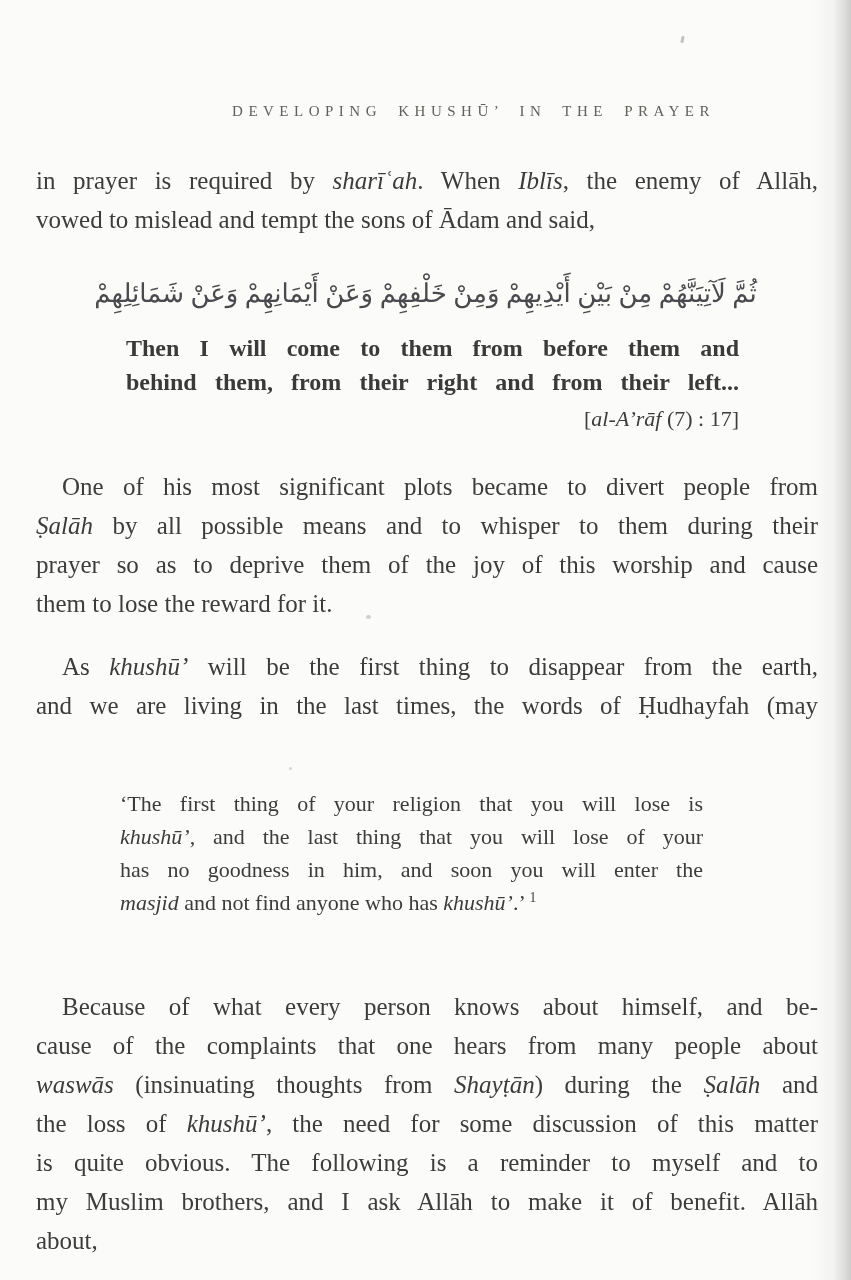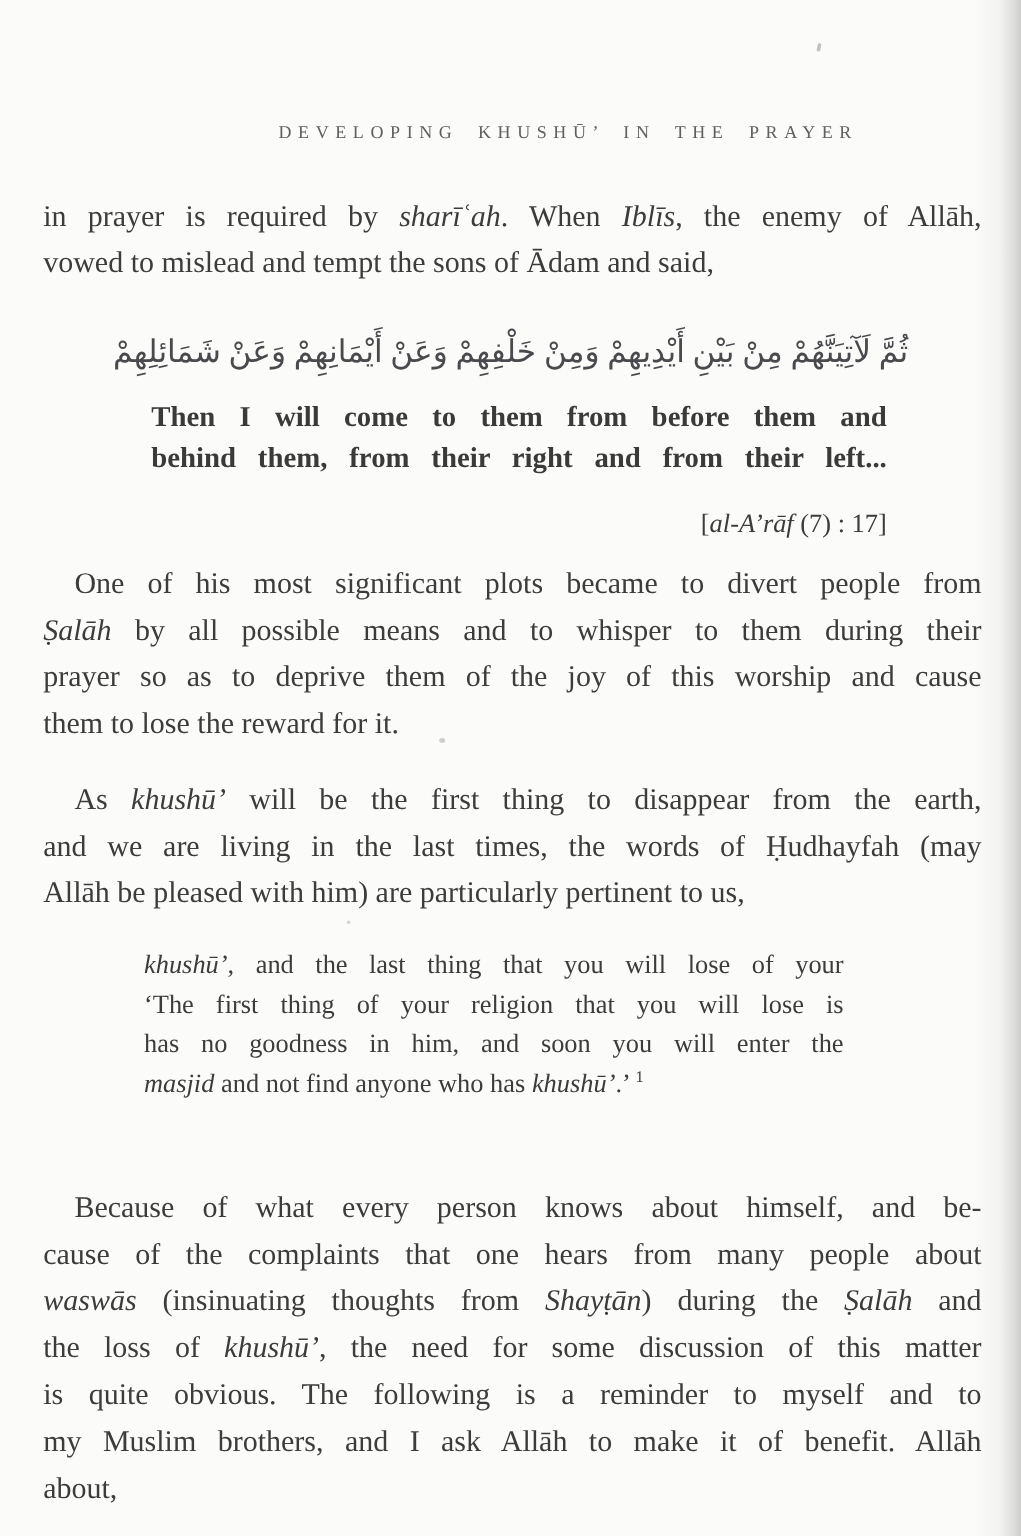--- a/index.html
+++ b/index.html
@@ -38,21 +38,21 @@
     position:absolute;top:262px;left:0;width:100%;
     direction:rtl;
     text-align:center;
     font-family:Liberation Serif, serif;
     font-size:26px;
     line-height:64px;
     color:#4a4a4e;
   }
   .transblock{position:absolute;top:331px;left:126px;width:613px;}
   .trans{font-weight:bold;font-size:24px;line-height:34px;color:#3a3a3a;}
-  .ref{font-size:22px;line-height:30px;margin-top:22px;}
+  .ref{font-size:22px;line-height:30px;margin-top:5px;}
   .ref .line, .ref .line.last{text-align-last:right;}
   .p2{top:467px;left:36px;width:782px;}
   .p3{top:647px;left:36px;width:782px;}
   .quote{top:787px;left:120px;width:583px;font-size:22px;line-height:33px;}
   .p4{top:987px;left:36px;width:782px;}
   .speck{position:absolute;border-radius:50%;background:#8f8f8d;opacity:.55;}
   .speck.apostrophe{width:3px;height:7px;border-radius:2px;transform:rotate(12deg);}
   .speck.star{width:5px;height:4px;opacity:.4;}
   .speck.dot{width:3px;height:3px;opacity:.35;}
 </style>
@@ -83,26 +83,25 @@
   <div class="textblock p2 indent-first">
       <div class="line"><span>One of his most significant plots became to divert people from</span></div>
       <div class="line"><span class="it">Ṣalāh</span><span> by all possible means and to whisper to them during their</span></div>
       <div class="line"><span>prayer so as to deprive them of the joy of this worship and cause</span></div>
       <div class="line last"><span>them to lose the reward for it.</span></div>
     </div>
 
   <div class="textblock p3 indent-first">
       <div class="line"><span>As </span><span class="it">khushū’</span><span> will be the first thing to disappear from the earth,</span></div>
       <div class="line"><span>and we are living in the last times, the words of Ḥudhayfah (may</span></div>
-      <div class="line last"><span>Allāh be pleased with him) are particularly pertinent to us,</span></div>
     </div>
 
   <div class="textblock quote">
+      <div class="line"><span>‘The first thing of your religion that you will lose is</span></div>
       <div class="line"><span class="it">khushū’</span><span>, and the last thing that you will lose of your</span></div>
-      <div class="line"><span>‘The first thing of your religion that you will lose is</span></div>
       <div class="line"><span>has no goodness in him, and soon you will enter the</span></div>
       <div class="line last"><span class="it">masjid</span><span> and not find anyone who has </span><span class="it">khushū’</span><span>.’ </span><span class="sup">1</span></div>
     </div>
 
   <div class="textblock p4 indent-first">
       <div class="line"><span>Because of what every person knows about himself, and be-</span></div>
       <div class="line"><span>cause of the complaints that one hears from many people about</span></div>
       <div class="line"><span class="it">waswās</span><span> (insinuating thoughts from </span><span class="it">Shayṭān</span><span>) during the </span><span class="it">Ṣalāh</span><span> and</span></div>
       <div class="line"><span>the loss of </span><span class="it">khushū’</span><span>, the need for some discussion of this matter</span></div>
       <div class="line"><span>is quite obvious. The following is a reminder to myself and to</span></div>

